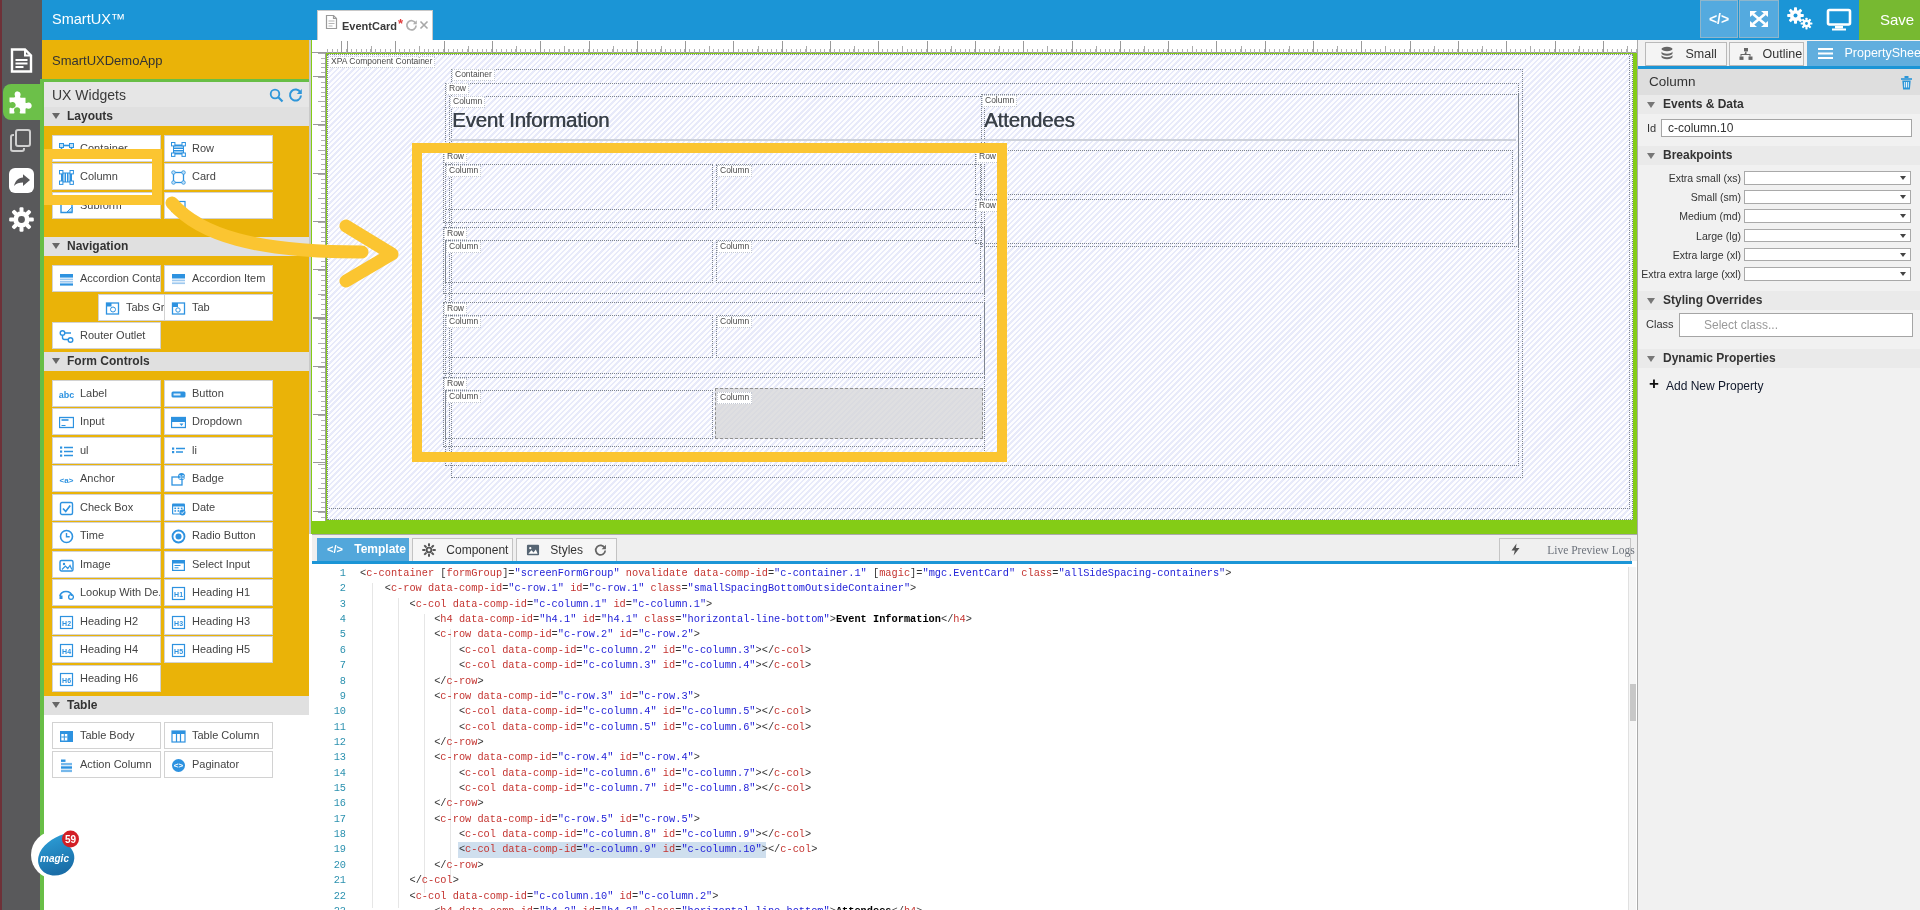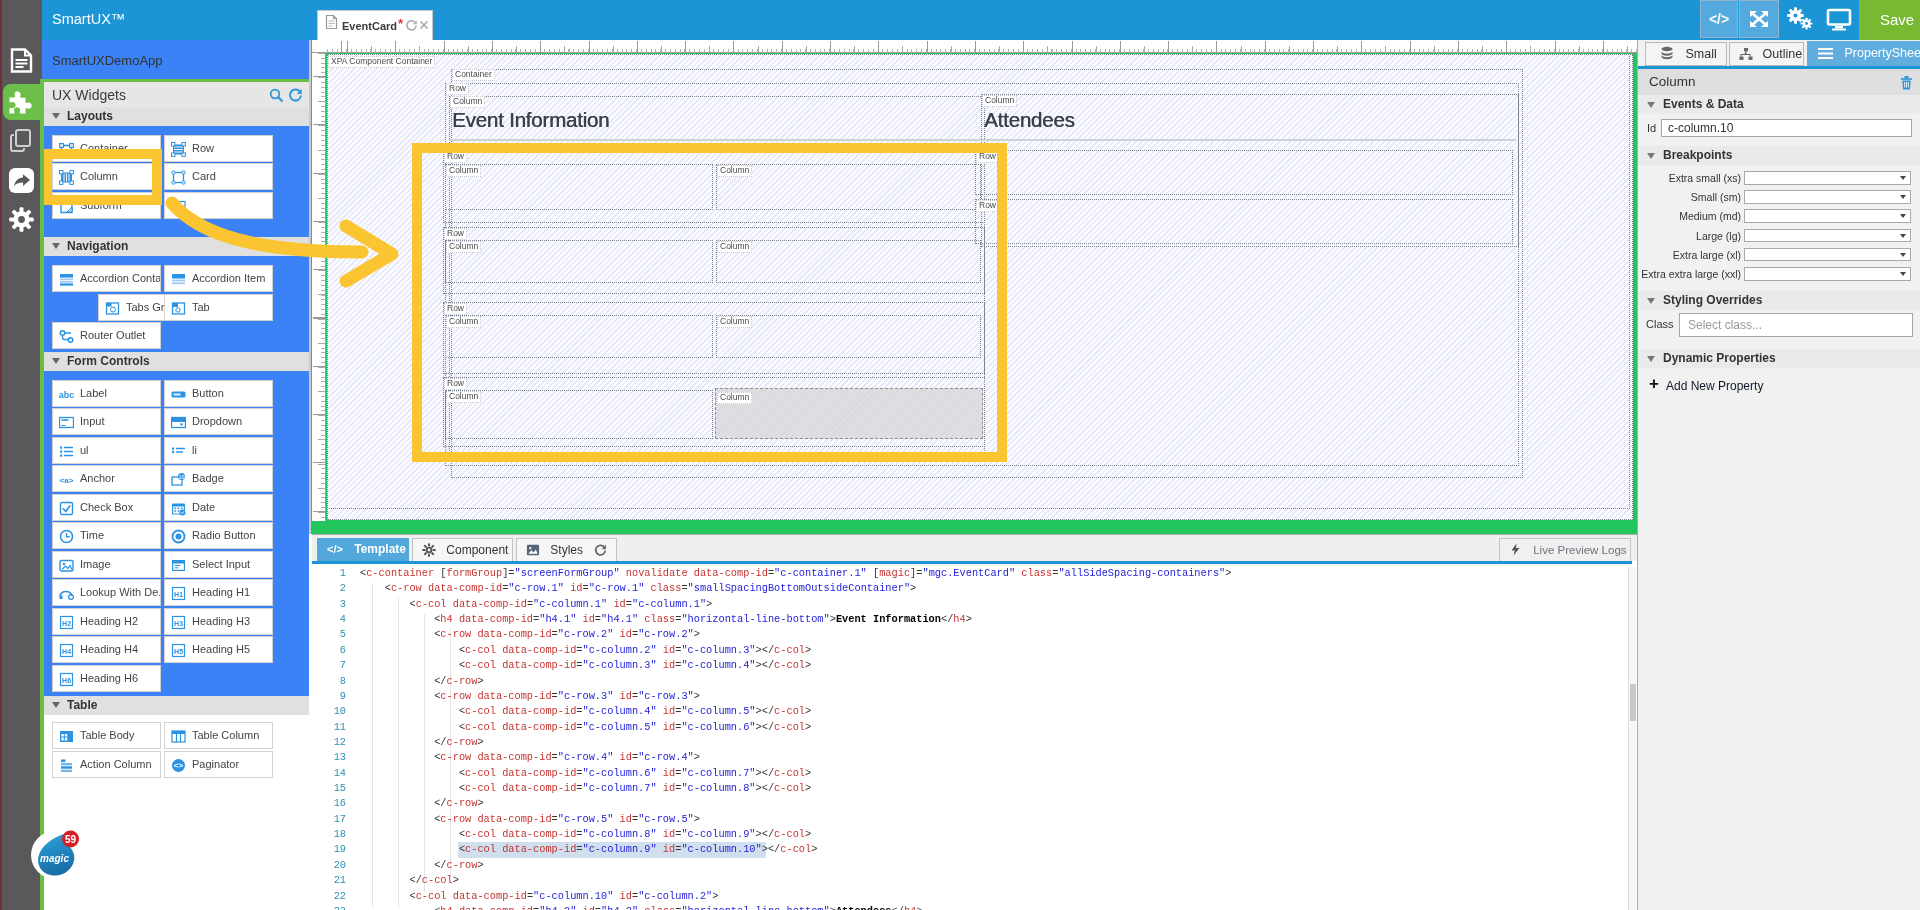--- a/index.html
+++ b/index.html
@@ -11,29 +11,29 @@
 #brand { position:absolute; left:10px; top:11px; color:#fff; font-size:14.5px; }
 .tbtn { position:absolute; top:0; height:38px; z-index:31; }
 .tbtn-lite { background:#54aadf; border:1px solid #8fb6cc; }
 #btn-save { background:#77b931; color:#fff; font-size:15px; text-align:center; line-height:39px; height:40px; }
 
 #sidebar { position:absolute; left:0; top:0; width:42px; height:910px; background:#59595b; z-index:40; }
 #maroon { position:absolute; left:0; top:0; width:2px; height:910px; background:#6e3138; z-index:41; }
 #greenv { position:absolute; left:40px; top:79px; width:4px; height:831px; background:#68be46; z-index:42; }
 #greentile { position:absolute; left:3px; top:84px; width:39px; height:36px; background:#6cc049; border-radius:8px 0 0 8px; z-index:43; }
 
-#leftpanel { position:absolute; left:42px; top:40px; width:267px; height:671px; background:#3b82f6; z-index:20; }
+#leftpanel { position:absolute; left:42px; top:40px; width:267px; height:671px; background:#eab308; z-index:20; }
 #greenh { position:absolute; left:0; top:39px; width:267px; height:3px; background:#68be46; }
 .lp-sect { position:absolute; left:0; width:267px; height:19px; background:#e0e0e0; font-size:12px; font-weight:bold; color:#333; line-height:19px; }
 .lp-sect .tri { display:inline-block; margin-left:10px; margin-right:7px; width:0; height:0; border-left:4.5px solid transparent; border-right:4.5px solid transparent; border-top:6px solid #666; vertical-align:1px; }
 .tile { position:absolute; width:109px; height:27px; background:#fff; border:1px solid #d2d2d2; font-size:11px; color:#444; line-height:25px; white-space:nowrap; overflow:hidden; }
 .tile .ic { position:absolute; left:6px; top:6px; width:15px; height:15px; }
 .tile .tl { position:absolute; left:27px; top:0; }
 
-#canvas { position:absolute; left:309px; top:40px; width:1328px; height:494px; background:#22c55e; z-index:10; }
+#canvas { position:absolute; left:309px; top:40px; width:1328px; height:494px; background:#84cc16; z-index:10; }
 #cdivl { position:absolute; left:0; top:0; width:2px; height:494px; background:#c9c9c9; }
 #hruler { position:absolute; left:3px; top:0; width:1325px; height:13px; background:#fff; border-bottom:1px solid #9a9a9a; }
 #vruler { position:absolute; left:3px; top:13px; width:14px; height:468px; background:#fff; border-right:1px solid #9a9a9a; }
 #surface { position:absolute; left:18px; top:14px; width:1306px; height:466px; border-color:#7e858f !important;
   background:repeating-linear-gradient(135deg, rgba(165,175,232,0.24) 0 1.8px, rgba(255,255,255,0) 1.8px 3.9px), #fdfdff;
   border:1px dotted #9aa1ae; }
 .dot { position:absolute; border:1px dotted #7e858f; }
 .dash { position:absolute; border:1px dashed #909090; }
 .clbl { position:absolute; background:#fff; border:1px dotted #c3c8d2; font-size:8.5px; line-height:9.5px; color:#4a4a4a; padding:0 2px; white-space:nowrap; z-index:3; }
 .h4t { position:absolute; font-size:20.5px; letter-spacing:-0.2px; font-weight:normal; color:#3a4149; text-shadow:0.5px 0 0 #3a4149; z-index:2; white-space:nowrap; }
@@ -642,21 +642,21 @@
             <g fill="none" stroke="#666" stroke-width="2">
               <path d="M12.4 4.5 A5.5 5.5 0 1 0 13 7.5"></path>
             </g>
             <path d="M13.8 1 L13.8 6 L8.8 6 Z" fill="#666"></path>
           </svg>
     </div>
     <div class="ctab" style="left:1187px;width:132px;background:#f0f0f0;border:1px solid #c5c5c5;color:#6d737c;font-size:11.5px;">
       <svg style="display:inline-block;vertical-align:-2px;margin-left:10px;" width="11" height="13" viewBox="0 0 11 13">
             <path d="M6.5 0.5 L1.5 7.5 L4.8 7.5 L3.6 12.5 L9.5 5 L6 5 Z" fill="#555"></path>
           </svg>
-      <span style="margin-left:9px;">Live Preview Logs</span>
+      <span style="margin-left:23px;font-family:Liberation Serif, serif;">Live Preview Logs</span>
     </div>
   </div>
   <div id="codeblue"></div>
   <div id="codesel"></div>
   <div class="abs" style="left:60px;top:49px;width:1px;height:325px;background:#e6e6e6;"></div>
   <div class="abs" style="left:86px;top:64px;width:1px;height:310px;background:#e6e6e6;"></div>
   <div class="abs" style="left:112px;top:80px;width:1px;height:279px;background:#e6e6e6;"></div>
   <div class="abs" style="left:138px;top:95px;width:1px;height:248px;background:#e6e6e6;"></div>
   <pre id="lnums">1
 2
@@ -768,19 +768,19 @@
         <div class="bpdd" style="top:169.4px;"></div>
         <div class="bplbl" style="left:0px;top:189.6px;">Large (lg)</div>
         <div class="bpdd" style="top:188.6px;"></div>
         <div class="bplbl" style="left:0px;top:208.8px;">Extra large (xl)</div>
         <div class="bpdd" style="top:207.8px;"></div>
         <div class="bplbl" style="left:0px;top:228px;">Extra extra large (xxl)</div>
         <div class="bpdd" style="top:227px;"></div>
       </div>
   <div class="rsect" style="top:251px;"><span class="tri"></span>Styling Overrides</div>
   <div class="abs" style="left:8px;top:278px;font-size:11px;color:#333;">Class</div>
-  <div class="rinput" style="left:41px;top:273px;width:234px;height:24px;line-height:23px;color:#999;"><span style="margin-left:8px;">Select class...</span></div>
+  <div class="rinput" style="left:41px;top:273px;width:234px;height:24px;line-height:23px;color:#999;padding-left:16px;"><span style="margin-left:8px;">Select class...</span></div>
   <div class="rsect" style="top:309px;"><span class="tri"></span>Dynamic Properties</div>
   <div class="abs" style="left:11px;top:337px;font-size:17px;font-weight:bold;color:#111;line-height:14px;">+</div>
   <div class="abs" style="left:28px;top:339px;font-size:12px;color:#0f172a;">Add New Property</div>
 </div>
 
 </div>
 
 </body></html>

